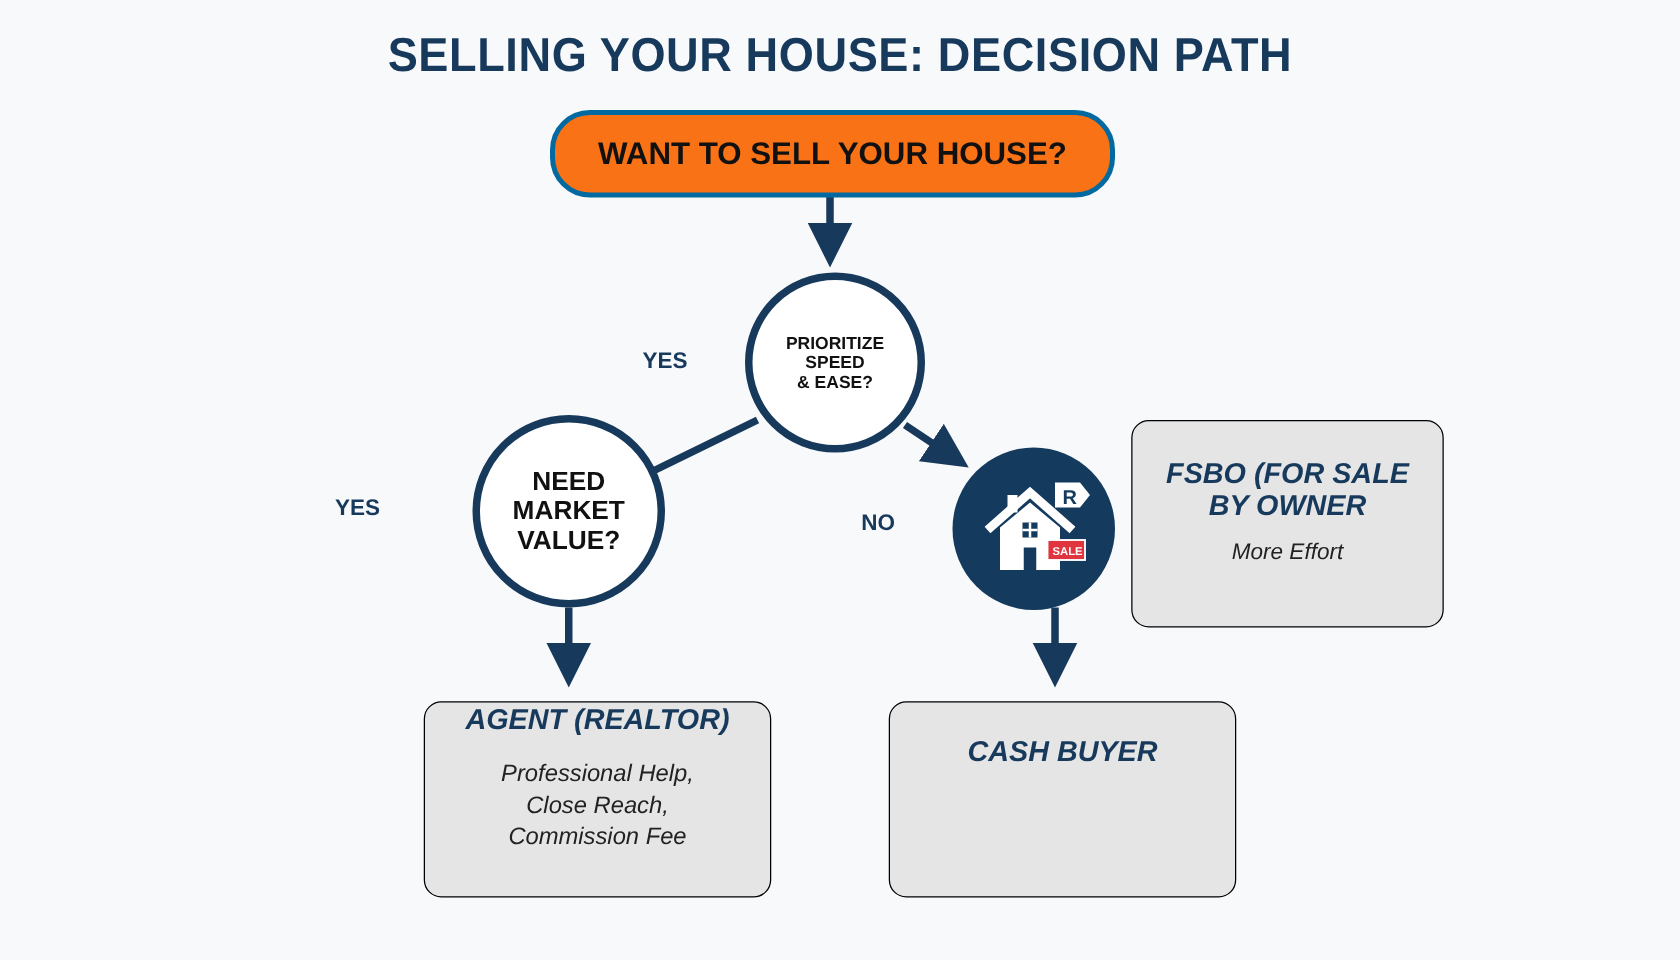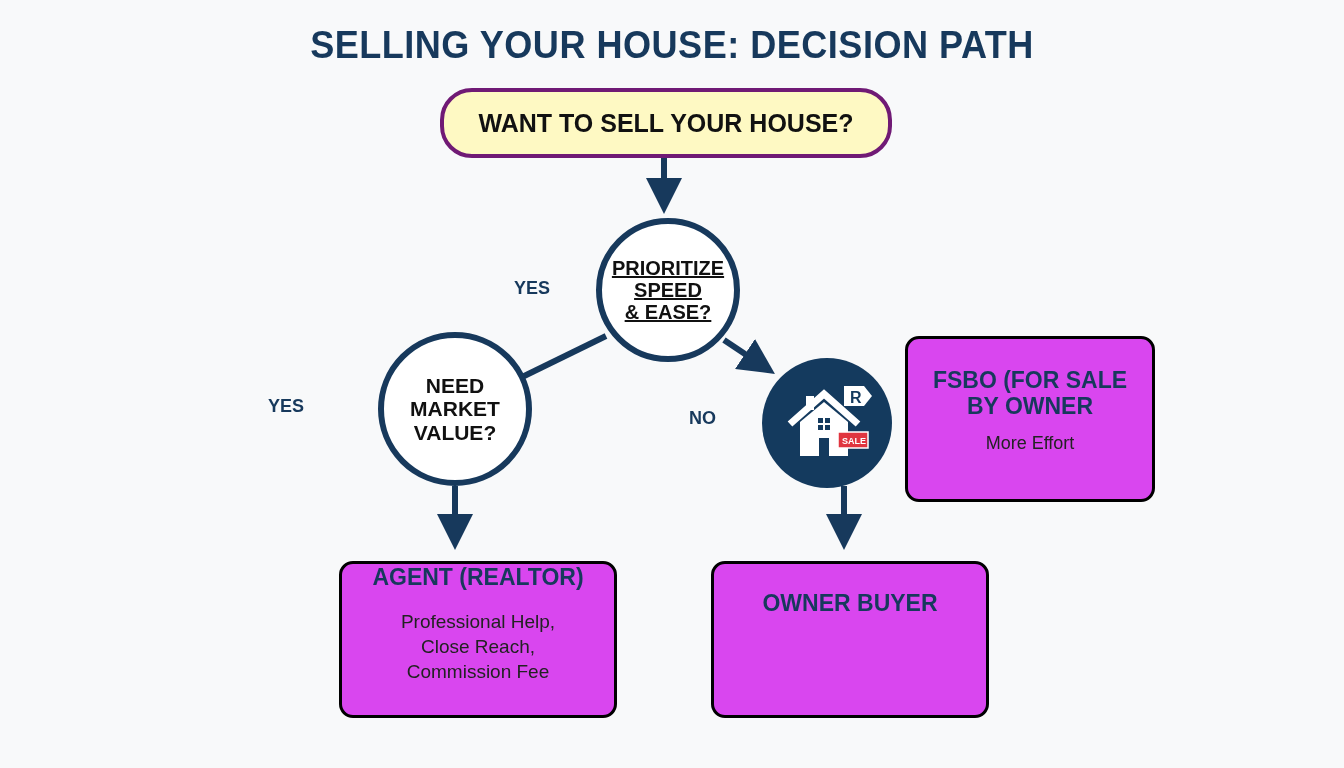--- a/index.html
+++ b/index.html
@@ -11,39 +11,39 @@
   }
   .abs { position: absolute; }
   #lines { position: absolute; left: 0; top: 0; width: 1344px; height: 768px; }
   .title {
     left: 0; width: 1344px; top: 24px; text-align: center;
     font-size: 38px; font-weight: bold; color: #17395c; letter-spacing: 0.5px;
     transform: scaleX(0.95);
   }
   .start {
     left: 440px; top: 88px; width: 444px; height: 62px;
-    border: 4px solid #701a75; border-radius: 32px; background: #fef9c3;
+    border: 4px solid #0369a1; border-radius: 32px; background: #f97316;
     display: flex; align-items: center; justify-content: center;
     font-size: 25px; font-weight: bold; color: #111;
   }
   .circle {
     border: 6px solid #17395c; border-radius: 50%; background: #fff;
     display: flex; align-items: center; justify-content: center; text-align: center;
     font-weight: bold; color: #111; box-sizing: border-box; line-height: 1.1;
   }
-  .c-main { left: 596px; top: 218px; width: 144px; height: 144px; font-size: 20px; text-decoration: underline; }
+  .c-main { left: 596px; top: 218px; width: 144px; height: 144px; font-size: 14px; }
   .c-need { left: 378px; top: 332px; width: 154px; height: 154px; font-size: 21px; }
   .c-icon {
     left: 762px; top: 358px; width: 130px; height: 130px;
     background: #143a5e; border: none; border-radius: 50%;
   }
   .label { font-size: 18px; font-weight: bold; color: #17395c; }
   .box {
-    border: 3px solid #000000; border-radius: 14px; background: #d946ef;
-    box-sizing: border-box; text-align: center;
+    border: 1px solid #000000; border-radius: 14px; background: #e5e5e5;
+    box-sizing: border-box; text-align: center; font-style: italic;
   }
   .box .h { font-size: 23px; font-weight: bold; color: #17395c; line-height: 1.15; }
   .box .d { font-size: 19px; color: #222; line-height: 1.3; }
   .b-agent { left: 339px; top: 561px; width: 278px; height: 157px; }
   .b-agent .d { margin-top: 20px; }
   .b-cash { left: 711px; top: 561px; width: 278px; height: 157px; padding-top: 26px; }
   .b-cash .d { margin-top: 26px; }
   .b-fsbo { left: 905px; top: 336px; width: 250px; height: 166px; padding-top: 28px; }
   .b-fsbo .d { margin-top: 12px; font-size: 18px; }
 </style>
@@ -128,14 +128,14 @@
 <div class="abs box b-agent">
   <div class="h">AGENT (REALTOR)</div>
   <div class="d">
     <div>Professional Help,</div>
     <div>Close Reach,</div>
     <div>Commission Fee</div>
   </div>
 </div>
 
 <div class="abs box b-cash">
-  <div class="h">OWNER BUYER</div>
+  <div class="h">CASH BUYER</div>
 </div>
 
 </body></html>

